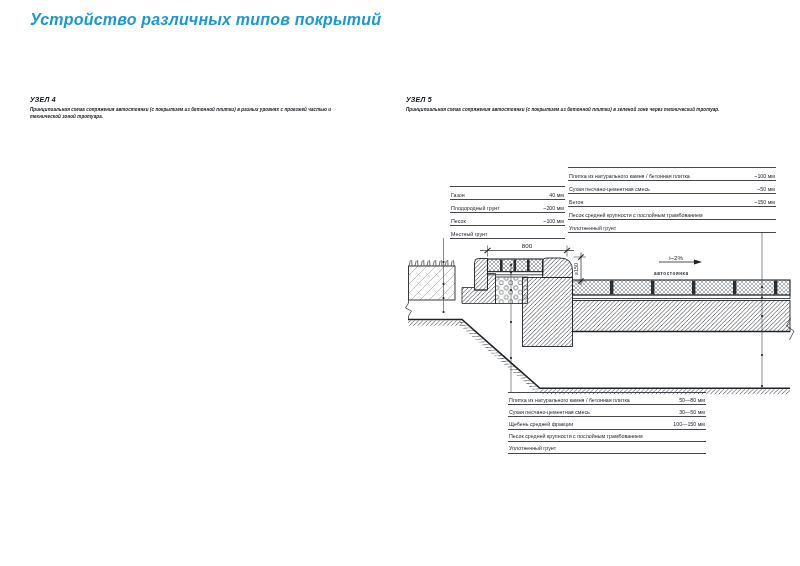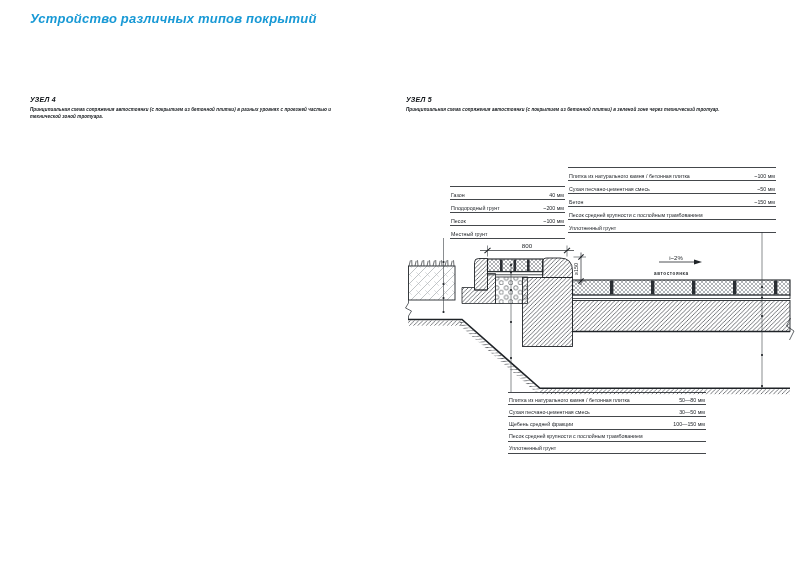--- a/index.html
+++ b/index.html
@@ -1,20 +1,20 @@
 <!DOCTYPE html>
 <html><head>
 <meta charset="utf-8">
 <style>
   html,body{margin:0;padding:0;background:#e9e9e9;}
   .page{position:relative;width:800px;height:566px;background:#ffffff;overflow:hidden;
         font-family:"Liberation Sans",sans-serif;}
   .abs{position:absolute;}
 
-  .page-title{left:30px;top:11px;font-size:13px;font-weight:bold;font-style:italic;
+  .page-title{left:30px;top:11px;font-size:16px;font-weight:bold;font-style:italic;
               color:#1899d5;letter-spacing:0.2px;white-space:nowrap;}
 
   .uzel{position:absolute;font-style:italic;color:#101418;}
   .uzel-title{font-size:7px;font-weight:bold;margin-bottom:2.5px;letter-spacing:0.2px;}
   .uzel-desc{font-size:4.5px;font-weight:bold;line-height:1.75;letter-spacing:0.1px;}
   .uzel-4{left:30px;top:96px;width:330px;}
   .uzel-5{left:406px;top:96px;width:372px;}
 
   svg.drawing{left:0;top:0;}
   svg text{font-family:"Liberation Sans",sans-serif;fill:#1f2327;}

